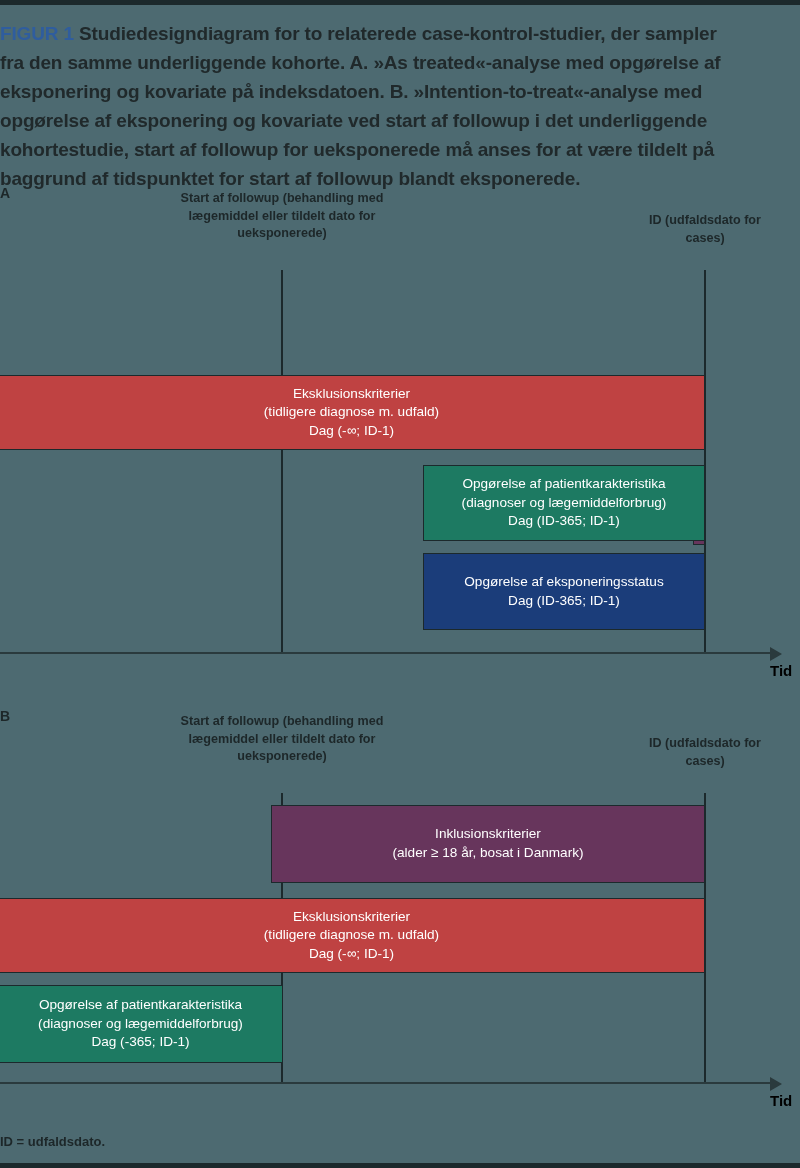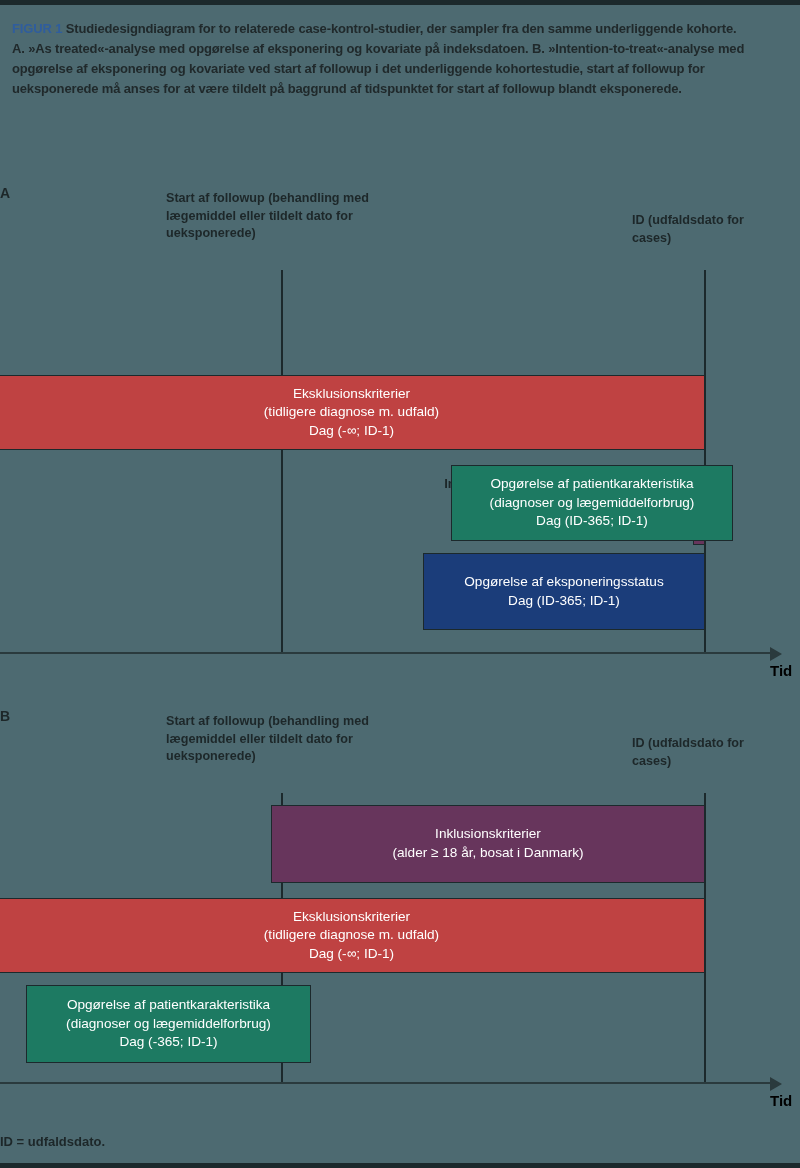--- a/index.html
+++ b/index.html
@@ -25,26 +25,25 @@
     background: #4d6a71;
     overflow: hidden;
   }
 
   
   .caption {
     position: absolute;
     left: 0px;
     top: 14px;
     width: 740px;
-    font-size: 13px;
-    font-weight: bold;
-    line-height: 20px;
+    font-size: 19px;
+    font-weight: bold;
+    line-height: 29px;
     letter-spacing: -0.15px;
     color: #20292b;
-    padding-left: 12px;
   }
   .caption .figlabel {
     color: #2f5d9e;
     font-weight: bold;
   }
   .caption .bold {
     font-weight: bold;
   }
 
   
@@ -65,20 +64,21 @@
     color: #1d2729;
   }
 
   
   .collabel {
     position: absolute;
     font-size: 12.6px;
     font-weight: bold;
     line-height: 17.5px;
     color: #1d2729;
+    text-align: center;
   }
   .collabel.followup {
     left: 166px;
     top: 5px;
     width: 232px;
   }
   .collabel.idlabel {
     left: 632px;
     top: 17px;
     width: 146px;
@@ -125,21 +125,21 @@
     display: flex;
     flex-direction: column;
     justify-content: center;
     text-align: center;
     overflow: hidden;
   }
   .bar .line { display: block; white-space: nowrap; }
 
   .bar.purple { background: #67355c; }
   .bar.red    { background: #bf4242; }
-  .bar.green  { background: #1d7a62; margin-left: 28px; }
+  .bar.green  { background: #1d7a62; }
   .bar.blue   { background: #1b3d7a; }
 
   .bar.narrow { border: 1px solid #1c292c; }
 
   
   .outside-label {
     position: absolute;
     font-size: 13px;
     font-weight: bold;
     line-height: 18.4px;

